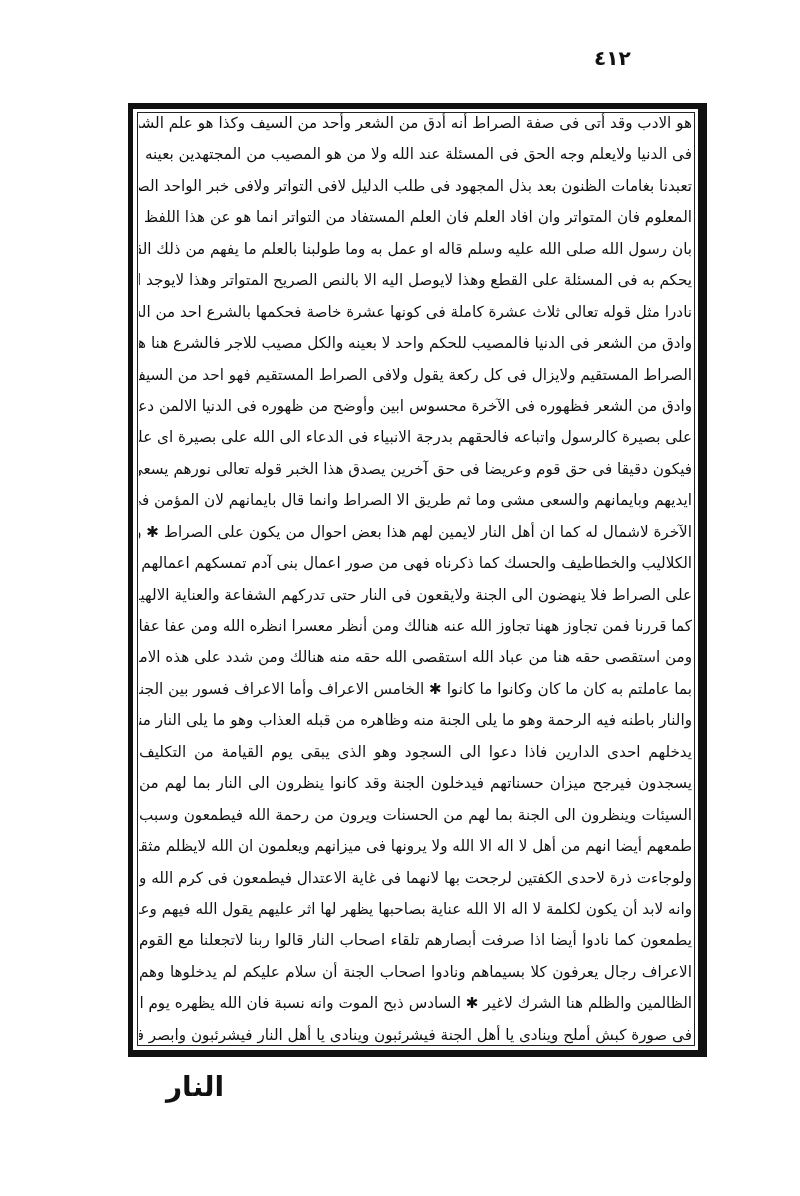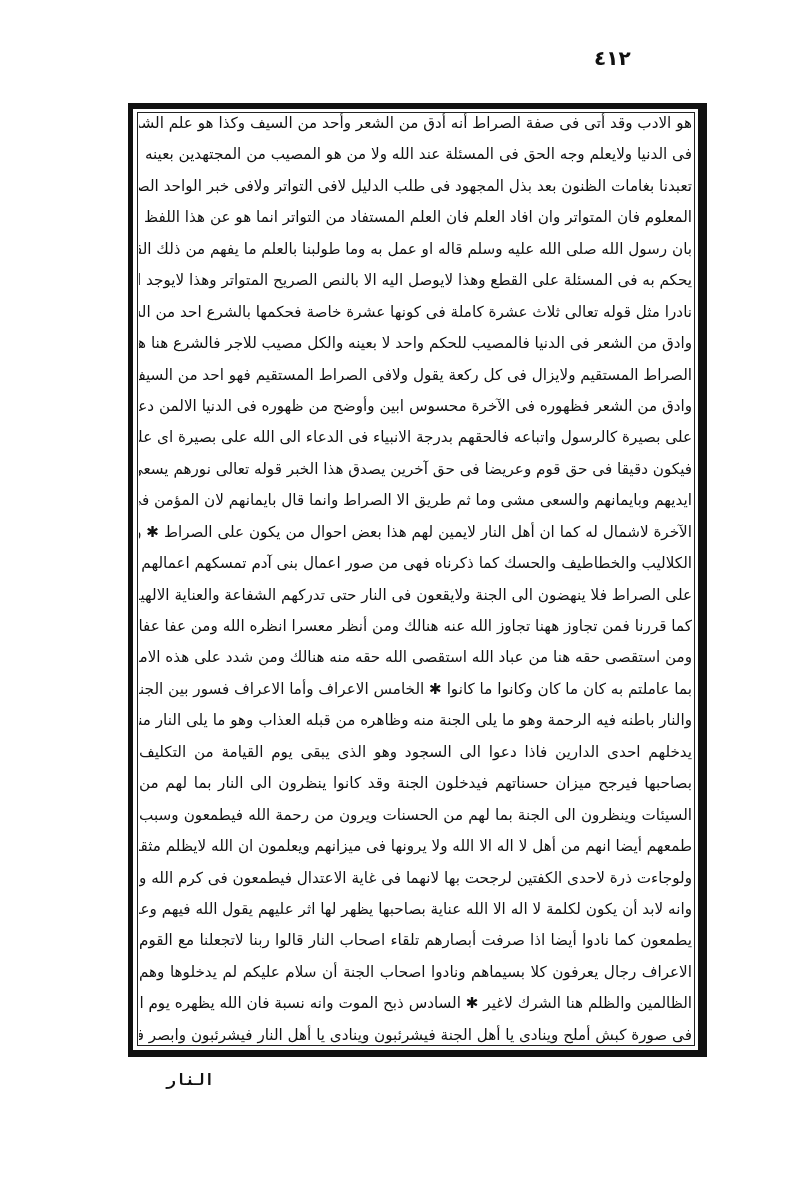--- a/index.html
+++ b/index.html
@@ -12,22 +12,22 @@
                  border-right: 9px solid #111; border-bottom: 7px solid #111;
                  box-sizing: border-box; }
   .frame-inner { position: absolute; left: 4px; top: 3px; right: 3px; bottom: 4px;
                  border: 1.5px solid #222; box-sizing: border-box; }
   .text-body { position: absolute; left: 6px; right: 6px; top: 2px; bottom: 2px;
                direction: rtl; display: flex; flex-direction: column;
                justify-content: space-between; }
   .line { font-family: "DejaVu Sans", sans-serif; font-size: 15.2px; line-height: 25px;
           white-space: nowrap; overflow: hidden; text-align: justify; text-align-last: justify;
           height: 25px; }
-  .catchword { position: absolute; left: 166px; top: 1070px; font-size: 16px;
-               font-weight: bold; direction: rtl; font-family: Liberation Mono, monospace; }
+  .catchword { position: absolute; left: 166px; top: 1070px; font-size: 28px;
+               font-weight: bold; direction: rtl; }
 </style>
 </head>
 <body>
 
 <div class="page-number">٤١٢</div>
 
 <div class="frame-outer">
   <div class="frame-inner"></div>
   <div class="text-body" id="text-body">
       <div class="line">هو الادب وقد أتى فى صفة الصراط أنه أدق من الشعر وأحد من السيف وكذا هو علم الشريعة</div>
@@ -44,21 +44,21 @@
       <div class="line">فيكون دقيقا فى حق قوم وعريضا فى حق آخرين يصدق هذا الخبر قوله تعالى نورهم يسعى بين</div>
       <div class="line">ايديهم وبايمانهم والسعى مشى وما ثم طريق الا الصراط وانما قال بايمانهم لان المؤمن فى</div>
       <div class="line">الآخرة لاشمال له كما ان أهل النار لايمين لهم هذا بعض احوال من يكون على الصراط ✱ وأما</div>
       <div class="line">الكلاليب والخطاطيف والحسك كما ذكرناه فهى من صور اعمال بنى آدم تمسكهم اعمالهم تلك</div>
       <div class="line">على الصراط فلا ينهضون الى الجنة ولايقعون فى النار حتى تدركهم الشفاعة والعناية الالهية</div>
       <div class="line">كما قررنا فمن تجاوز ههنا تجاوز الله عنه هنالك ومن أنظر معسرا انظره الله ومن عفا عفا الله عنه</div>
       <div class="line">ومن استقصى حقه هنا من عباد الله استقصى الله حقه منه هنالك ومن شدد على هذه الامة</div>
       <div class="line">بما عاملتم به كان ما كان وكانوا ما كانوا ✱ الخامس الاعراف وأما الاعراف فسور بين الجنة</div>
       <div class="line">والنار باطنه فيه الرحمة وهو ما يلى الجنة منه وظاهره من قبله العذاب وهو ما يلى النار منه يكون</div>
       <div class="line">يدخلهم احدى الدارين فاذا دعوا الى السجود وهو الذى يبقى يوم القيامة من التكليف</div>
-      <div class="line">بصاحبها فيرجح ميزان حسناتهم فيدخلون الجنة وقد كانوا ينظرون الى النار بما لهم من</div>
+      <div class="line">يسجدون فيرجح ميزان حسناتهم فيدخلون الجنة وقد كانوا ينظرون الى النار بما لهم من</div>
       <div class="line">السيئات وينظرون الى الجنة بما لهم من الحسنات ويرون من رحمة الله فيطمعون وسبب</div>
       <div class="line">طمعهم أيضا انهم من أهل لا اله الا الله ولا يرونها فى ميزانهم ويعلمون ان الله لايظلم مثقال ذرة</div>
       <div class="line">ولوجاءت ذرة لاحدى الكفتين لرجحت بها لانهما فى غاية الاعتدال فيطمعون فى كرم الله وعدله</div>
       <div class="line">وانه لابد أن يكون لكلمة لا اله الا الله عناية بصاحبها يظهر لها اثر عليهم يقول الله فيهم وعلى</div>
       <div class="line">يطمعون كما نادوا أيضا اذا صرفت أبصارهم تلقاء اصحاب النار قالوا ربنا لاتجعلنا مع القوم</div>
       <div class="line">الاعراف رجال يعرفون كلا بسيماهم ونادوا اصحاب الجنة أن سلام عليكم لم يدخلوها وهم</div>
       <div class="line">الظالمين والظلم هنا الشرك لاغير ✱ السادس ذبح الموت وانه نسبة فان الله يظهره يوم القيامة</div>
       <div class="line">فى صورة كبش أملح وينادى يا أهل الجنة فيشرئبون وينادى يا أهل النار فيشرئبون وابصر فى</div>
     </div>
 </div>

